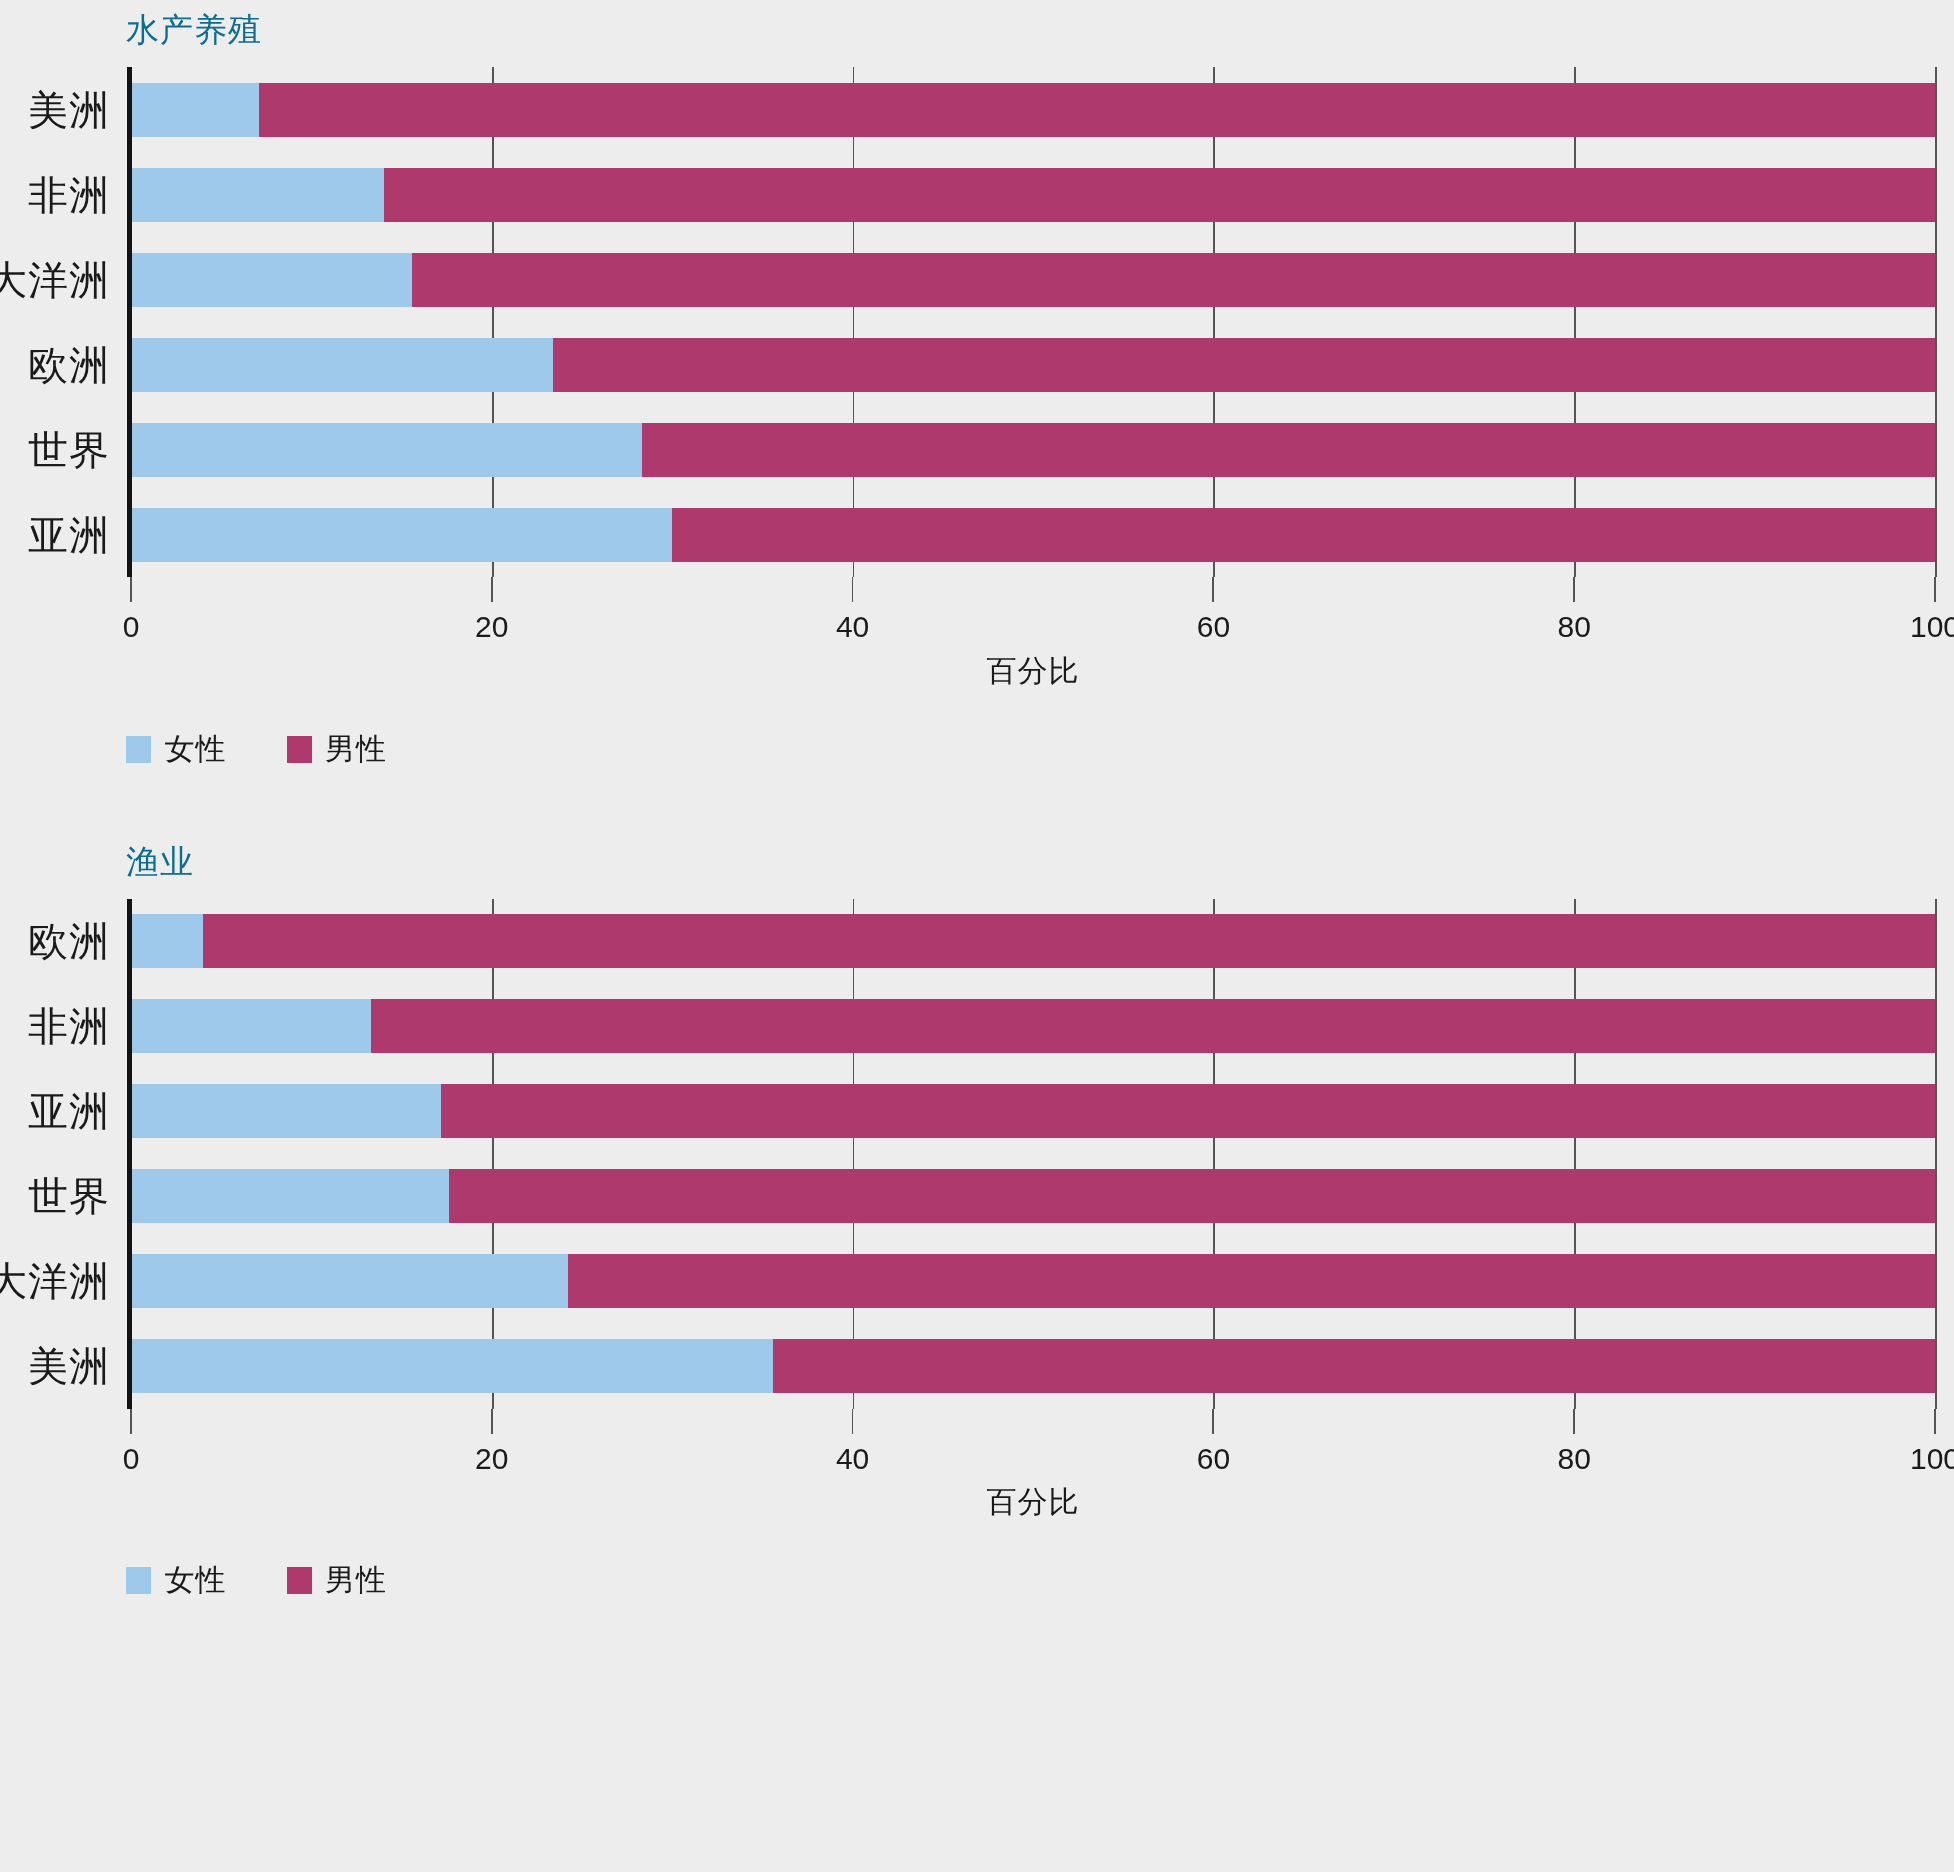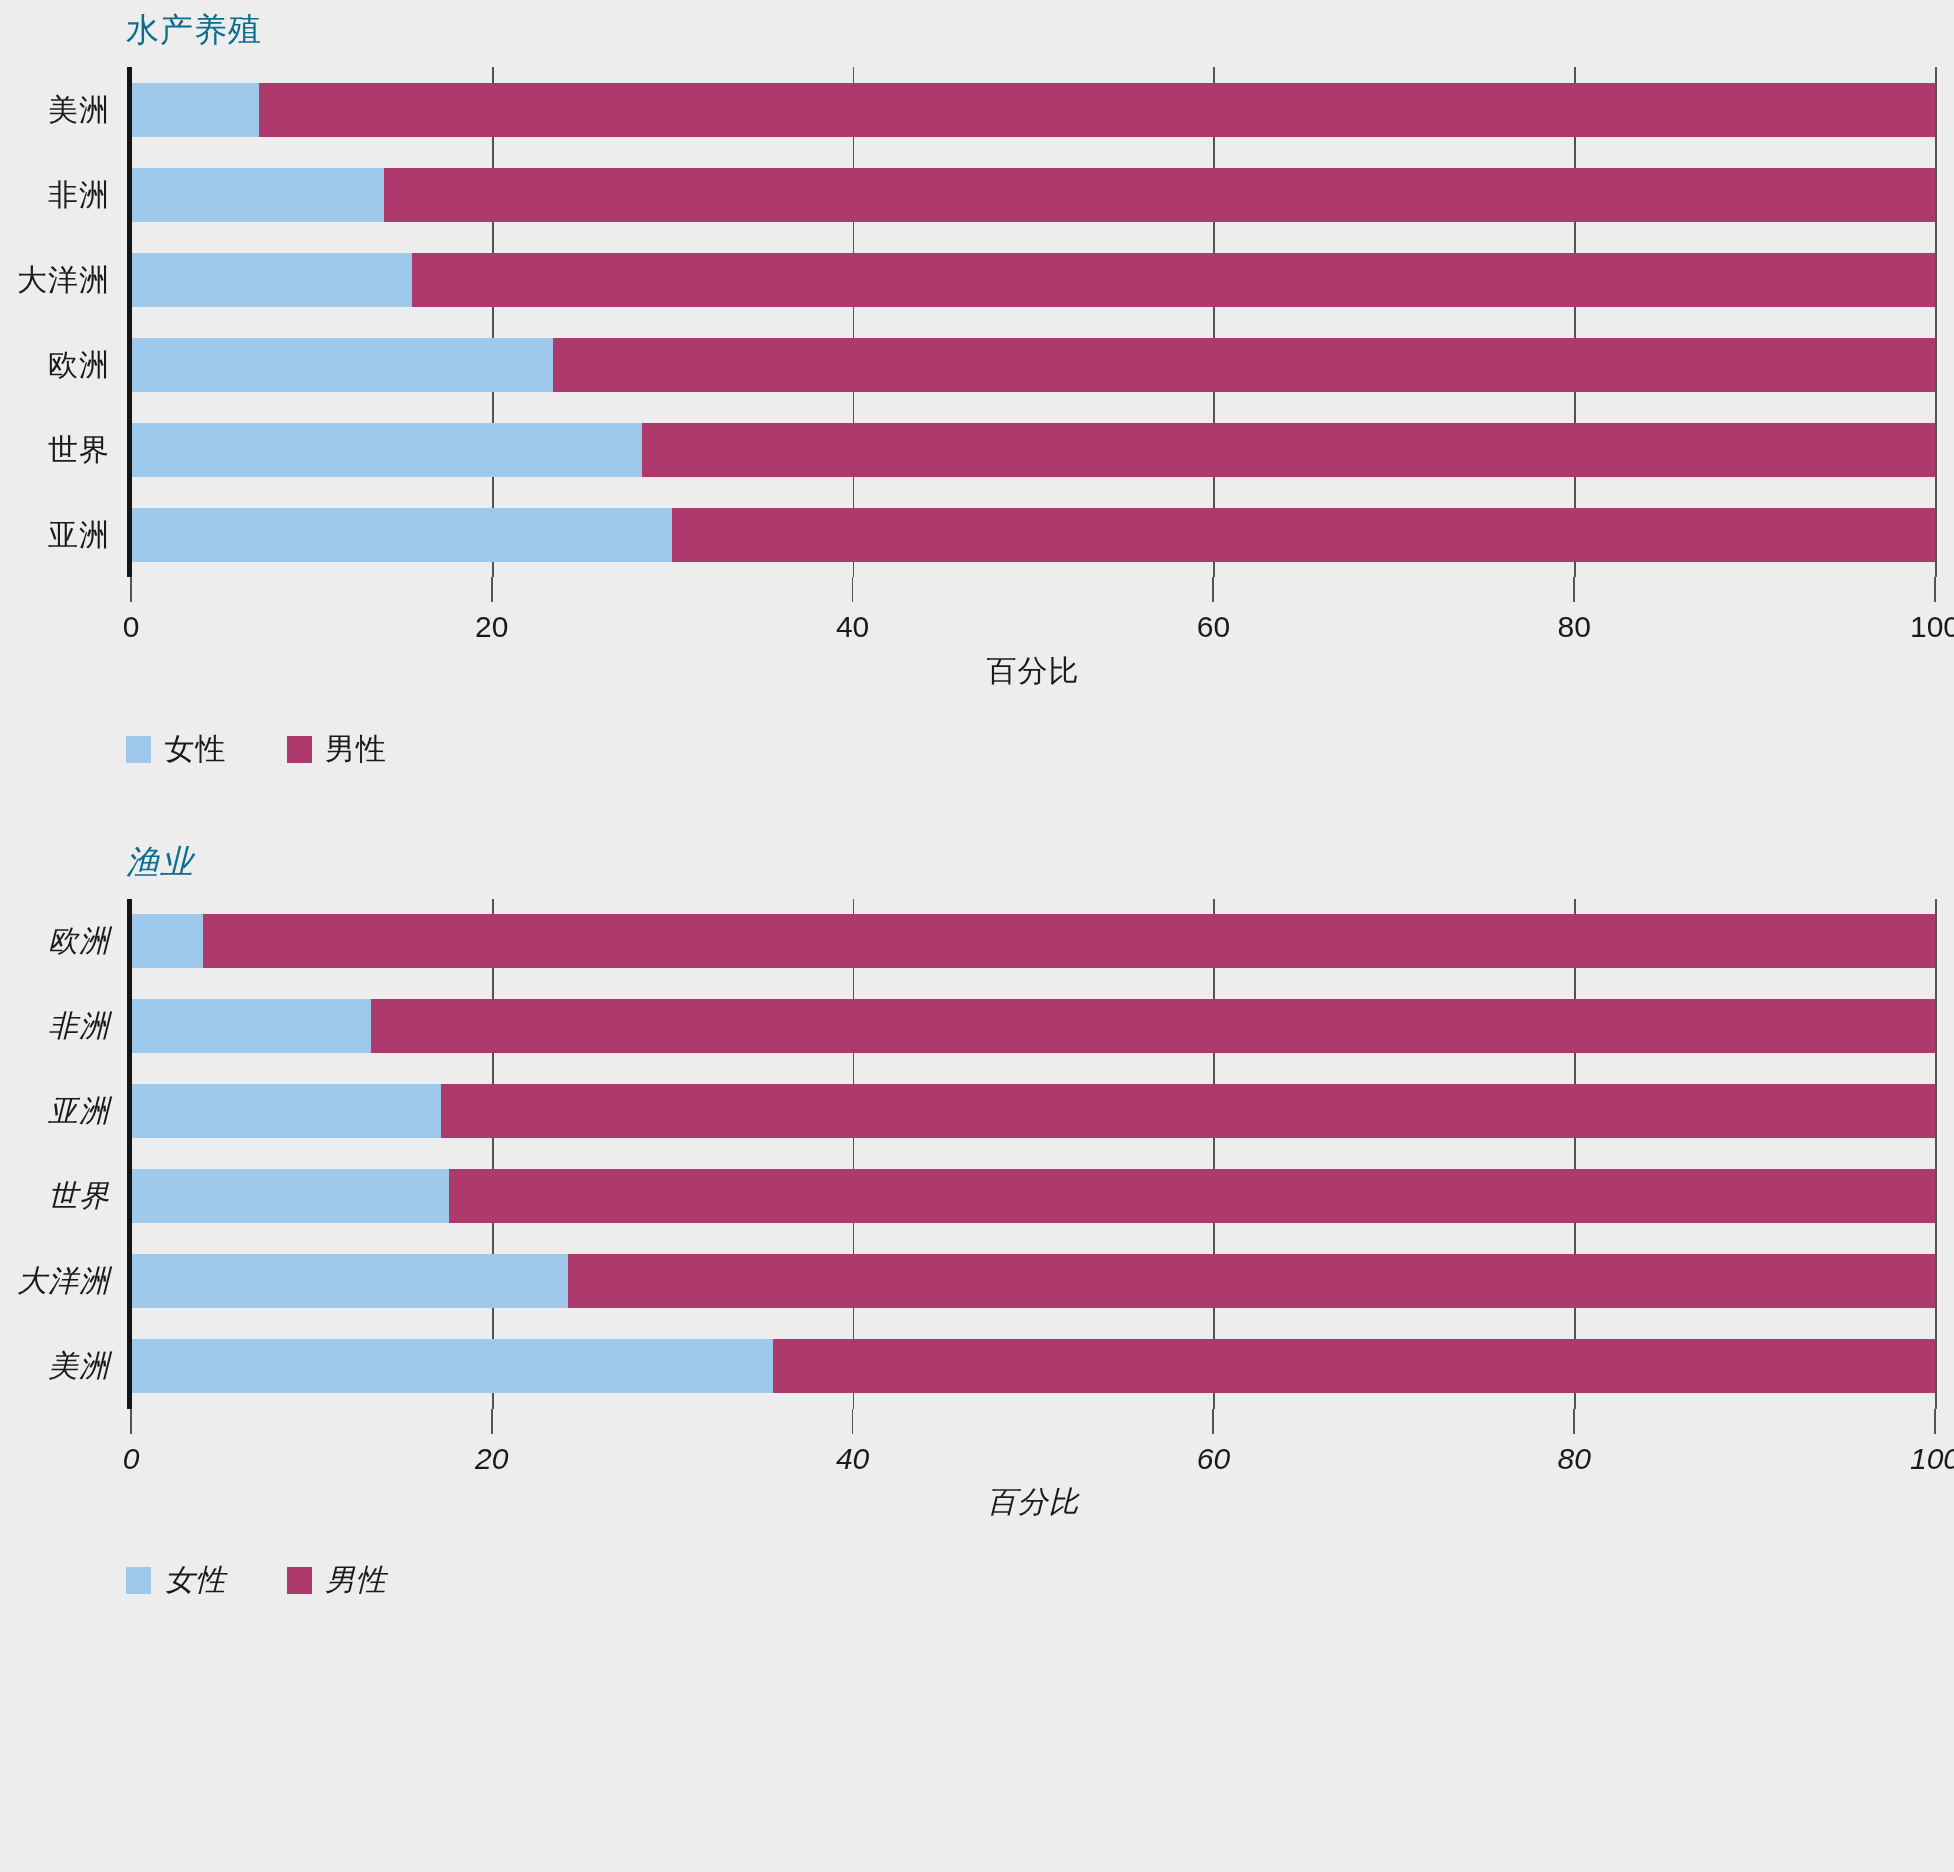--- a/index.html
+++ b/index.html
@@ -79,21 +79,21 @@
   }
   .seg {
     height: 100%;
   }
 
   .row-label {
     position: absolute;
     right: calc(100% + 21px);
     top: 50%;
     transform: translateY(-50%);
-    font-size: 30px;
+    font-size: 40px;
     white-space: nowrap;
     color: #1a1a1a;
     letter-spacing: 1px;
   }
 
   
   .ticks {
     position: relative;
     margin-left: 131px;
     width: 1804px;
@@ -229,21 +229,21 @@
         <span class="legend-label">女性</span>
       </div>
       <div class="legend-item">
         <span class="legend-swatch" style="background:#ae3a6d"></span>
         <span class="legend-label">男性</span>
       </div>
     </div>
   </div>
 </div>
 
-<div class="panel" style="margin-top:75px;font-style:italic;">
+<div class="panel" style="margin-top:75px;">
 
   <div class="panel-title" style="margin-left:126px;">渔业</div>
 
   <div class="chart" style="margin-top:21px;">
     <div class="plot">
       <div class="plot-inner" id="plot-1">
         <div class="axis-y"></div>
       <div class="gridline" style="left: 20%;"></div>
           <div class="gridline" style="left: 40%;"></div>
           <div class="gridline" style="left: 60%;"></div>

